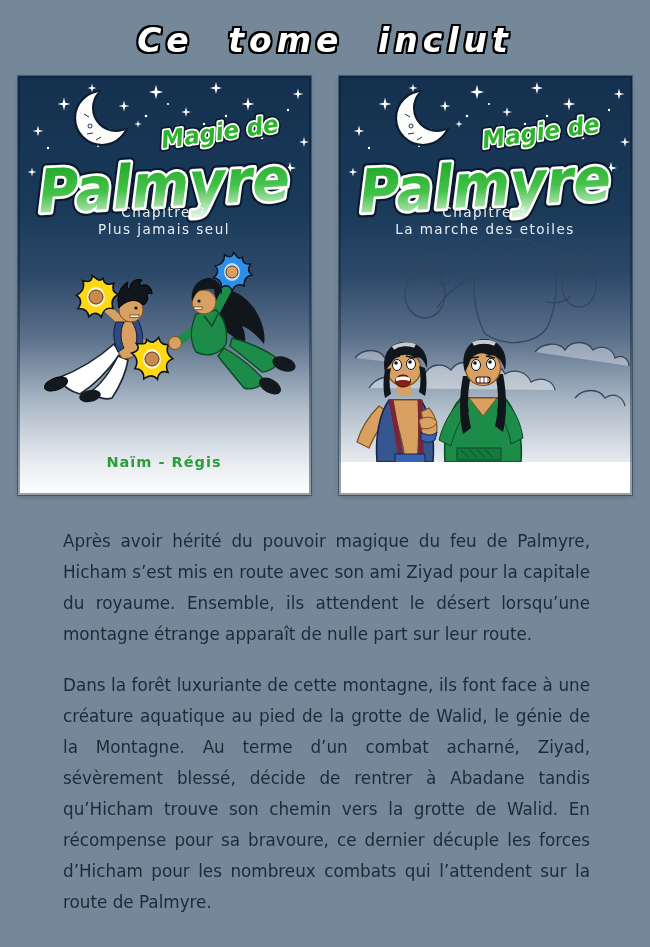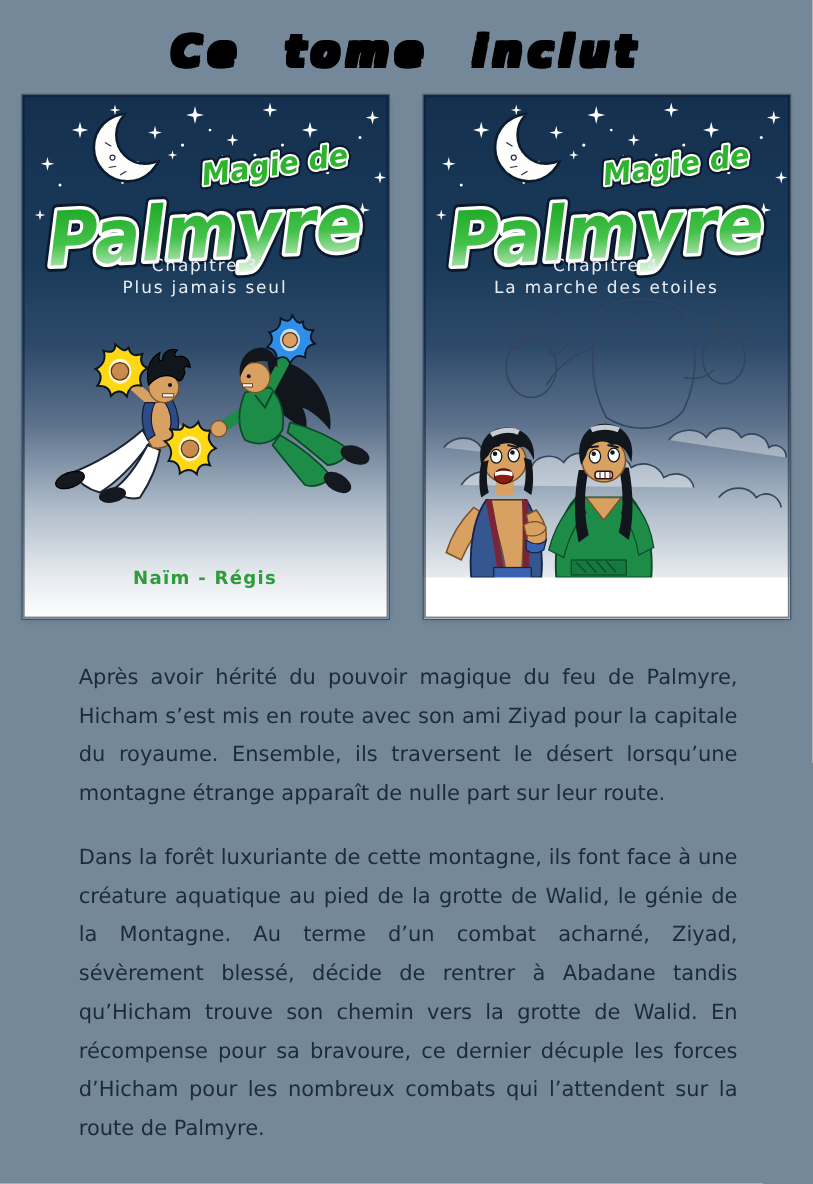--- a/index.html
+++ b/index.html
@@ -6,21 +6,21 @@
   .page{
     width:650px;height:947px;
     background:#74889a;
     font-family:"DejaVu Sans",sans-serif;
     position:relative;overflow:hidden;
   }
   .page-title{
     margin:0;padding-top:21px;
     text-align:center;
     font:italic 700 33px "DejaVu Sans",sans-serif;
-    color:#000000;
+    color:#ffffff;
     letter-spacing:5px;word-spacing:18px;
     text-shadow:-2px -2px 0 #000,2px -2px 0 #000,-2px 2px 0 #000,2px 2px 0 #000,
                  0 -2px 0 #000,0 2px 0 #000,-2px 0 0 #000,2px 0 0 #000;
   }
   .covers{
     display:flex;justify-content:space-between;
     padding:0 18px;margin-top:16px;
   }
   .cover{
     width:293px;height:419px;
@@ -295,17 +295,17 @@
           </g>
         </g>
 
         <rect x="0" y="386" width="293" height="33" fill="#ffffff"></rect>
         <rect x="1" y="1" width="291" height="417" fill="none" stroke="rgba(10,25,45,0.55)" stroke-width="1.5"></rect>
       </svg>
     </div>
   </div>
 
   <div class="synopsis">
-    <p>Après avoir hérité du pouvoir magique du feu de Palmyre, Hicham s’est mis en route avec son ami Ziyad pour la capitale du royaume. Ensemble, ils traversent le désert lorsqu’une montagne étrange apparaît de nulle part sur leur route.</p>
+    <p>Après avoir hérité du pouvoir magique du feu de Palmyre, Hicham s’est mis en route avec son ami Ziyad pour la capitale du royaume. Ensemble, ils attendent le désert lorsqu’une montagne étrange apparaît de nulle part sur leur route.</p>
     <p>Dans la forêt luxuriante de cette montagne, ils font face à une créature aquatique au pied de la grotte de Walid, le génie de la Montagne. Au terme d’un combat acharné, Ziyad, sévèrement blessé, décide de rentrer à Abadane tandis qu’Hicham trouve son chemin vers la grotte de Walid. En récompense pour sa bravoure, ce dernier décuple les forces d’Hicham pour les nombreux combats qui l’attendent sur la route de Palmyre.</p>
   </div>
 
 </div>
 
 </body></html>

